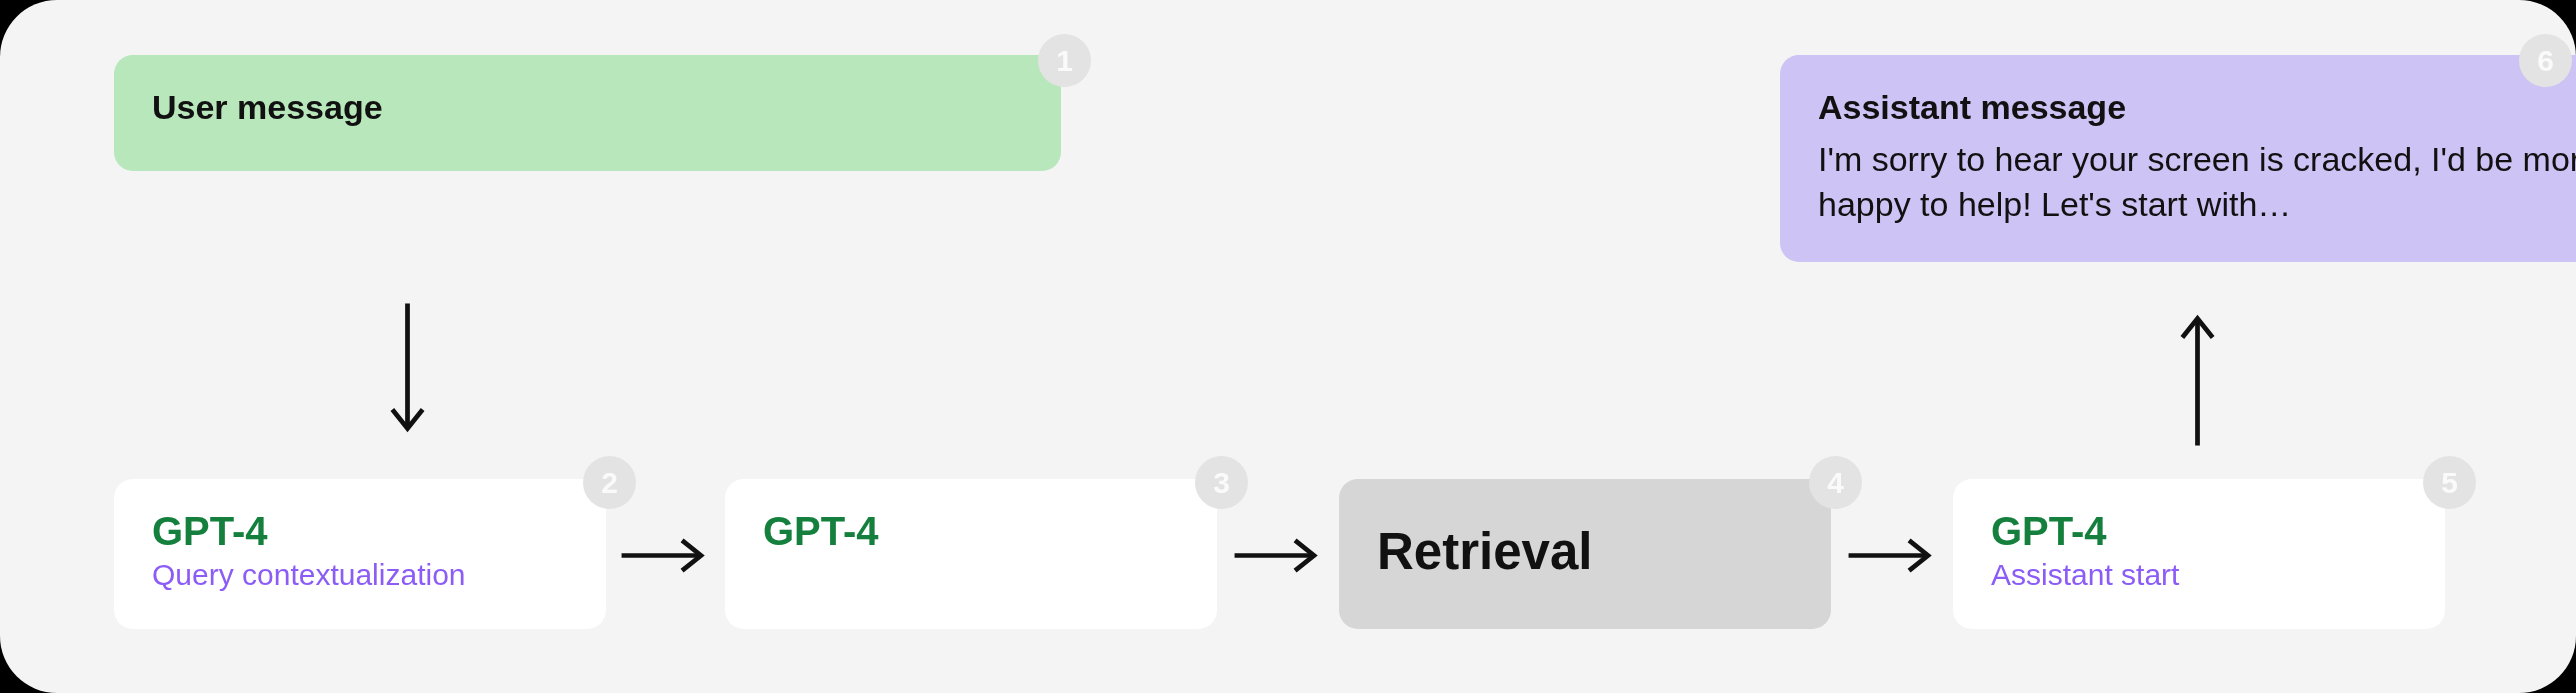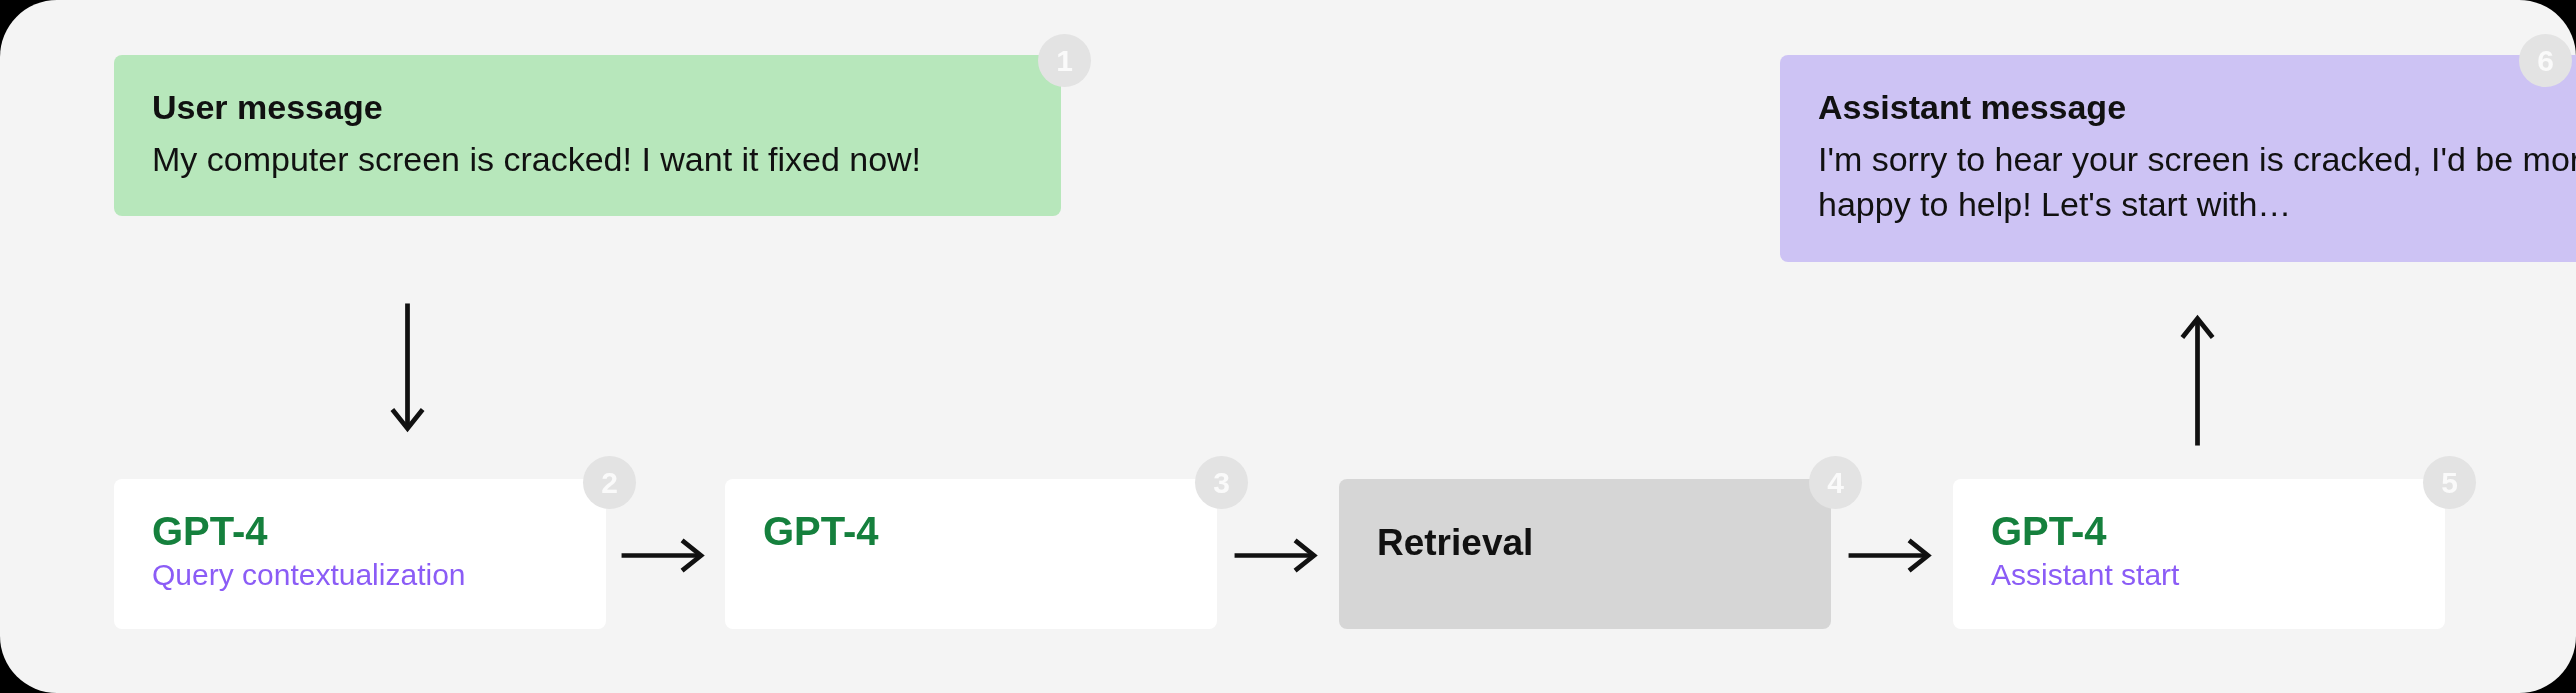--- a/index.html
+++ b/index.html
@@ -11,21 +11,21 @@
   .canvas {
     position: relative;
     width: 2576px;
     height: 693px;
     background: #f4f4f4;
     border-radius: 57px;
     overflow: hidden;
   }
   .card {
     position: absolute;
-    border-radius: 8px;
+    border-radius: 19px;
     padding: 30px 38px 34px 38px;
   }
   .msg-card {
     width: 947px;
     font-size: 34px;
     line-height: 1.35;
     color: #111;
   }
   .msg-title {
     font-weight: 700;
@@ -56,21 +56,21 @@
     margin-bottom: 3.8px;
   }
   .step-sub {
     font-size: 30px;
     color: #8b5cf6;
   }
   .retrieval-card {
     background: #d6d6d6;
   }
   .retrieval-title {
-    font-size: 37px;
+    font-size: 51px;
     font-weight: 700;
     color: #111;
     padding-top: 13.3px;
   }
   .badge {
     position: absolute;
     width: 53px;
     height: 53px;
     border-radius: 50%;
     background: #e3e3e3;
@@ -88,21 +88,20 @@
     fill: none;
   }
 </style>
 </head>
 <body>
 
 <div class="canvas">
 
   <div class="card msg-card user-msg">
     <div class="msg-title">User message</div>
-    <div>My computer screen is cracked! I want it fixed now!</div>
   </div>
   <div class="badge" style="left:1038px; top:34px;">1</div>
 
   <div class="card msg-card assistant-msg">
     <div class="msg-title">Assistant message</div>
     <div>I'm sorry to hear your screen is cracked, I'd be more than happy to help! Let's start with…</div>
   </div>
 
   <div class="card step-card" style="left:114px;">
     <div class="step-title">GPT-4</div>

